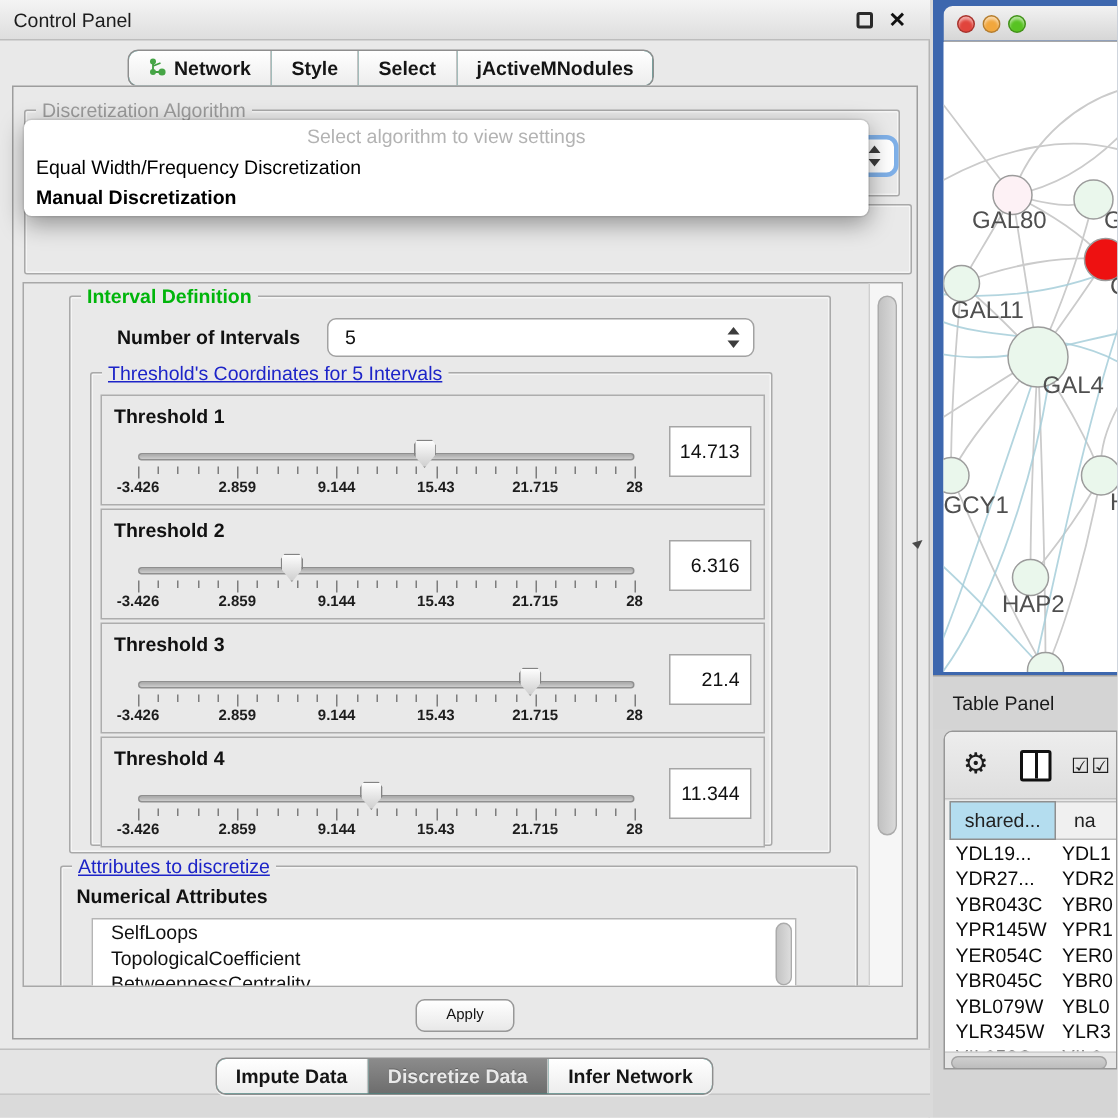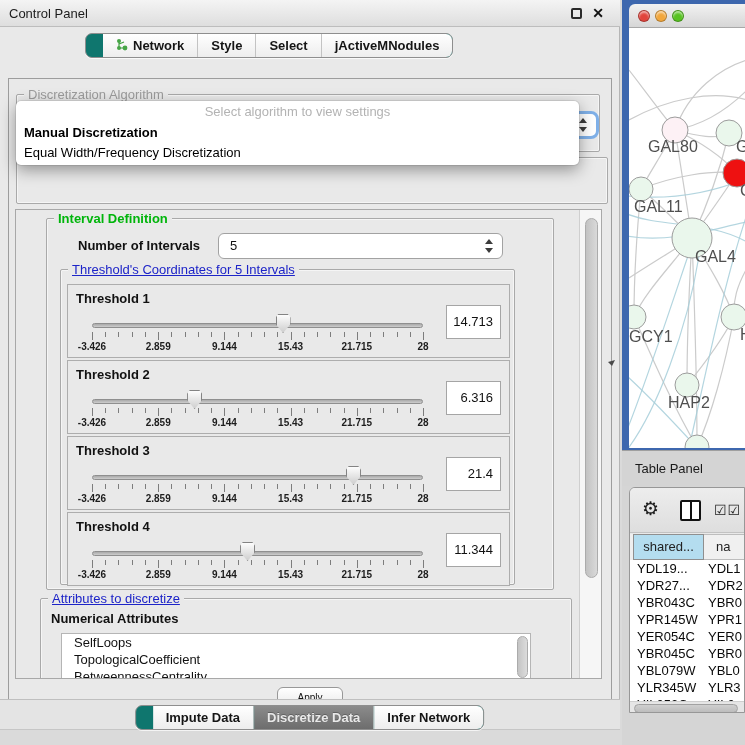--- a/index.html
+++ b/index.html
@@ -13,32 +13,32 @@
 
   
   .control-panel { left:0; top:0; width:620px; height:745px; background:#e9e9e9; border-right:1px solid #b5b5b5; }
   .titlebar { left:0; top:0; width:620px; height:27px; background:linear-gradient(#f4f4f4,#dedede); border-bottom:1px solid #bdbdbd; }
   .titlebar .title { position:absolute; left:9px; top:6px; font-size:13px; color:#1c1c1c; }
   .win-float { position:absolute; right:38px; top:8px; width:11px; height:11px; border:2px solid #2a2a2a; border-radius:2px; background:transparent; }
   .win-close { position:absolute; right:16px; top:5px; font-size:14px; font-weight:bold; color:#111; }
 
   
   .segbar { display:flex; border:1px solid #8e8e8e; border-radius:7px; overflow:hidden; background:#0f766e; height:25px;
-            box-shadow:0 1px 0 rgba(255,255,255,.7);padding-left:17px; }
+            box-shadow:0 1px 0 rgba(255,255,255,.7); }
   .seg { display:flex; align-items:center; gap:5px; padding:0 13px; font-size:13px; font-weight:bold; color:#151515;
          border-left:1px solid #c3c3c3; background:linear-gradient(#ffffff,#ededed); white-space:nowrap; cursor:default;}
   .seg:first-child { border-left:none; }
   .seg.sel { background:linear-gradient(#8b8b8b,#6d6d6d); color:#e9e9e9; text-shadow:0 -1px 0 rgba(0,0,0,.25); }
   .top-tabbar { left:85px; top:33px; }
   .bottom-strip { left:0; top:699px; width:620px; height:46px; background:#e4e4e4; border-top:1px solid #bfbfbf; }
   .bottom-edge { left:0; top:729px; width:620px; height:16px; background:#dadada; border-top:1px solid #c6c6c6; }
   .bottom-tabbar { left:50%; top:705px; transform:translateX(-50%); }
 
   
-  .main-frame { left:8px; top:78px; width:604px; height:636px; border:1px solid #9d9d9d; background:#e9e9e9; }
+  .main-frame { left:8px; top:57px; width:604px; height:636px; border:1px solid #9d9d9d; background:#e9e9e9; }
 
   
   .group { position:absolute; border:1px solid #a9a9a9; border-radius:2px; box-shadow:inset 0 0 0 1px rgba(255,255,255,.55); }
   .group > .gtitle { position:absolute; top:-8px; left:7px; padding:0 4px; background:#e9e9e9; font-size:13px; color:#111; white-space:nowrap; }
   .gtitle.green { color:var(--title-green);font-weight:bold; }
   .gtitle.blue  { color:var(--title-blue);text-decoration:underline; }
   .gtitle.dim   { color:#9b9b9b; }
 
   
   .combo { position:absolute; background:#fff; border:1px solid #a2a2a2; border-radius:6px; font-size:13px; color:#111; }
@@ -175,23 +175,23 @@
     <div class="group" style="left:7px;top:15px;width:584px;height:58px;">
       <span class="gtitle dim">Discretization Algorithm</span>
     </div>
     <div class="abs focus-ring">
       <span class="stepper"></span>
     </div>
 
     <div class="abs dropdown">
       <div class="dd-placeholder">Select algorithm to view settings</div>
       <div id="dd-items">
+  <div class="dd-item">Equal Width/Frequency Discretization</div>
+
   <div class="dd-item bold">Manual Discretization</div>
-
-  <div class="dd-item">Equal Width/Frequency Discretization</div>
 </div>
     </div>
 
     <div class="group" style="left:7px;top:78px;width:592px;height:47px;">
       <span class="gtitle">Table Data</span>
     </div>
 
     <div class="abs scroll-panel">
 
       <div class="group" style="left:30px;top:8px;width:508px;height:372px;">

